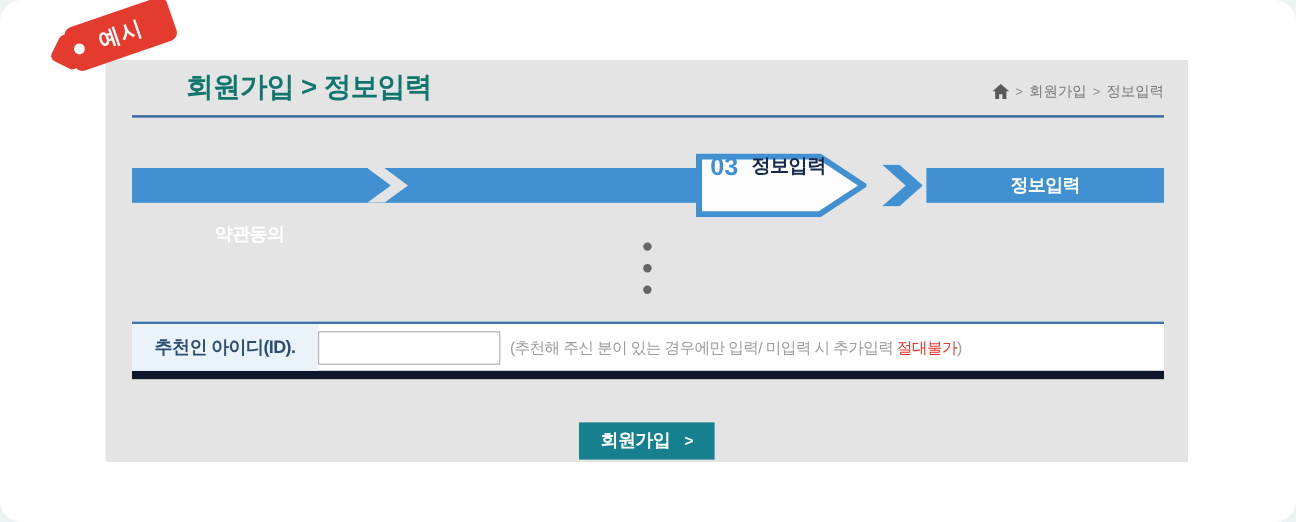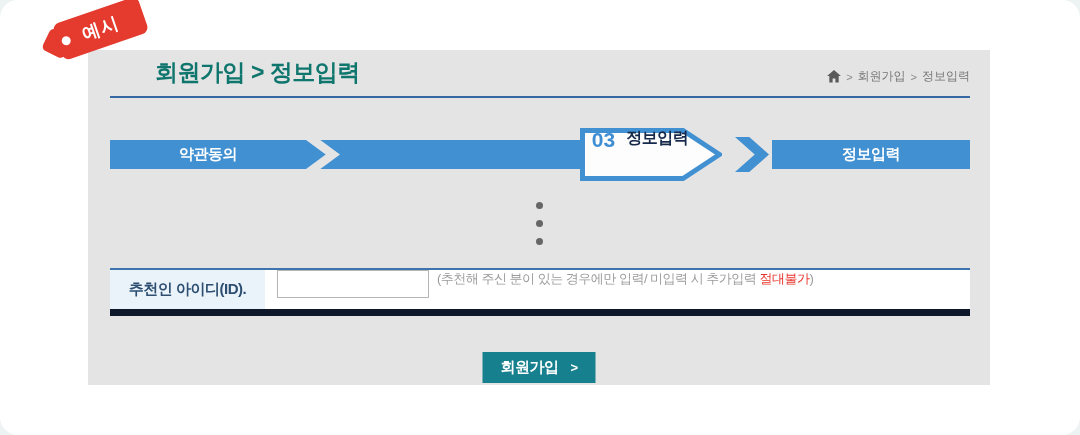--- a/index.html
+++ b/index.html
@@ -15,40 +15,40 @@
   .breadcrumb .sep { color:#8a8a8a; font-size:11px; }
   .home-ico { display:inline-flex; }
   .header-rule { position:absolute; left:22px; right:20px; top:46px; border-top:2px solid #3767a0; }
 
   
   .stepbar { position:absolute; left:22px; right:20px; top:78px; height:53px; }
   .bar-seg { position:absolute; top:12px; height:29px; background:#4190d1; }
   .bar-left  { left:0; width:470px; }
   .bar-right { left:662px; right:0; }
   .step-label { position:absolute; top:12px; height:29px; display:flex; align-items:center; justify-content:center; color:#ffffff; font-size:15px; font-weight:bold; letter-spacing:-0.5px; }
-  .sl1 { left:0; width:196px; }
+  .sl1 { left:0; width:196px;margin-top:41px; }
   .sl2 { left:230px; width:240px; }
   .sl4 { left:662px; right:0; }
   .chev { position:absolute; clip-path:polygon(0 0, 42% 0, 100% 50%, 42% 100%, 0 100%, 58% 50%); }
   .chev-gray { left:196px; top:12px; width:34px; height:29px; background:#e4e4e4; }
   .chev-blue { left:625px; top:9px; width:34px; height:35px; background:#4190d1; }
   .step-active { position:absolute; left:470px; top:0; width:142px; height:53px; }
   .step-active svg { position:absolute; left:0; top:0; }
   .step-active .inner { position:absolute; left:0; top:0; width:120px; height:49px; display:flex; align-items:flex-start; justify-content:center; gap:11px; }
   .step-num { font-size:21px; font-weight:bold; color:#3f8ed3; }
   .step-name { font-size:16px; font-weight:bold; color:#15294a; letter-spacing:-0.5px; }
 
   
   .dots { position:absolute; left:0; right:0; top:152px; display:flex; flex-direction:column; align-items:center; gap:11px; }
   .dot { width:7px; height:7px; border-radius:50%; background:#666666; }
 
   
   .form-row { position:absolute; left:22px; right:20px; top:218px; height:48px; display:flex; align-items:stretch; border-top:2px solid #3d74ad; border-bottom:7px solid #0f172a; background:#ffffff; }
   .form-label { width:155px; background:#eaf3fa; display:flex; align-items:center; justify-content:center; font-size:15px; font-weight:bold; color:#2d4e70; letter-spacing:-0.5px; }
-  .form-field { flex:1; display:flex; padding-left:12px; }
+  .form-field { flex:1; display:flex; align-items:center; }
   .form-input { width:152px; height:28px; border:1px solid #b5b5b5; background:#ffffff; font-size:14px; padding:0 6px; outline:none; font-family:"Liberation Sans", sans-serif; }
   .form-help { margin-left:8px; font-size:13px; color:#9b9b9b; letter-spacing:-0.5px; }
   .form-help .warn { color:#e8352b; }
 
   
   .submit-btn { position:absolute; left:50%; transform:translateX(-50%); top:302px; width:113px; height:31px; background:#17808e; border:none; color:#ffffff; font-size:15px; font-weight:bold; display:flex; align-items:center; justify-content:center; gap:12px; cursor:pointer; font-family:"Liberation Sans", sans-serif; letter-spacing:-0.5px; }
   .submit-btn .arrow { font-size:13px; font-weight:bold; }
 
   
   .tag { position:absolute; left:40px; top:8px; width:106px; height:46px; transform:rotate(-19deg); z-index:5; }

